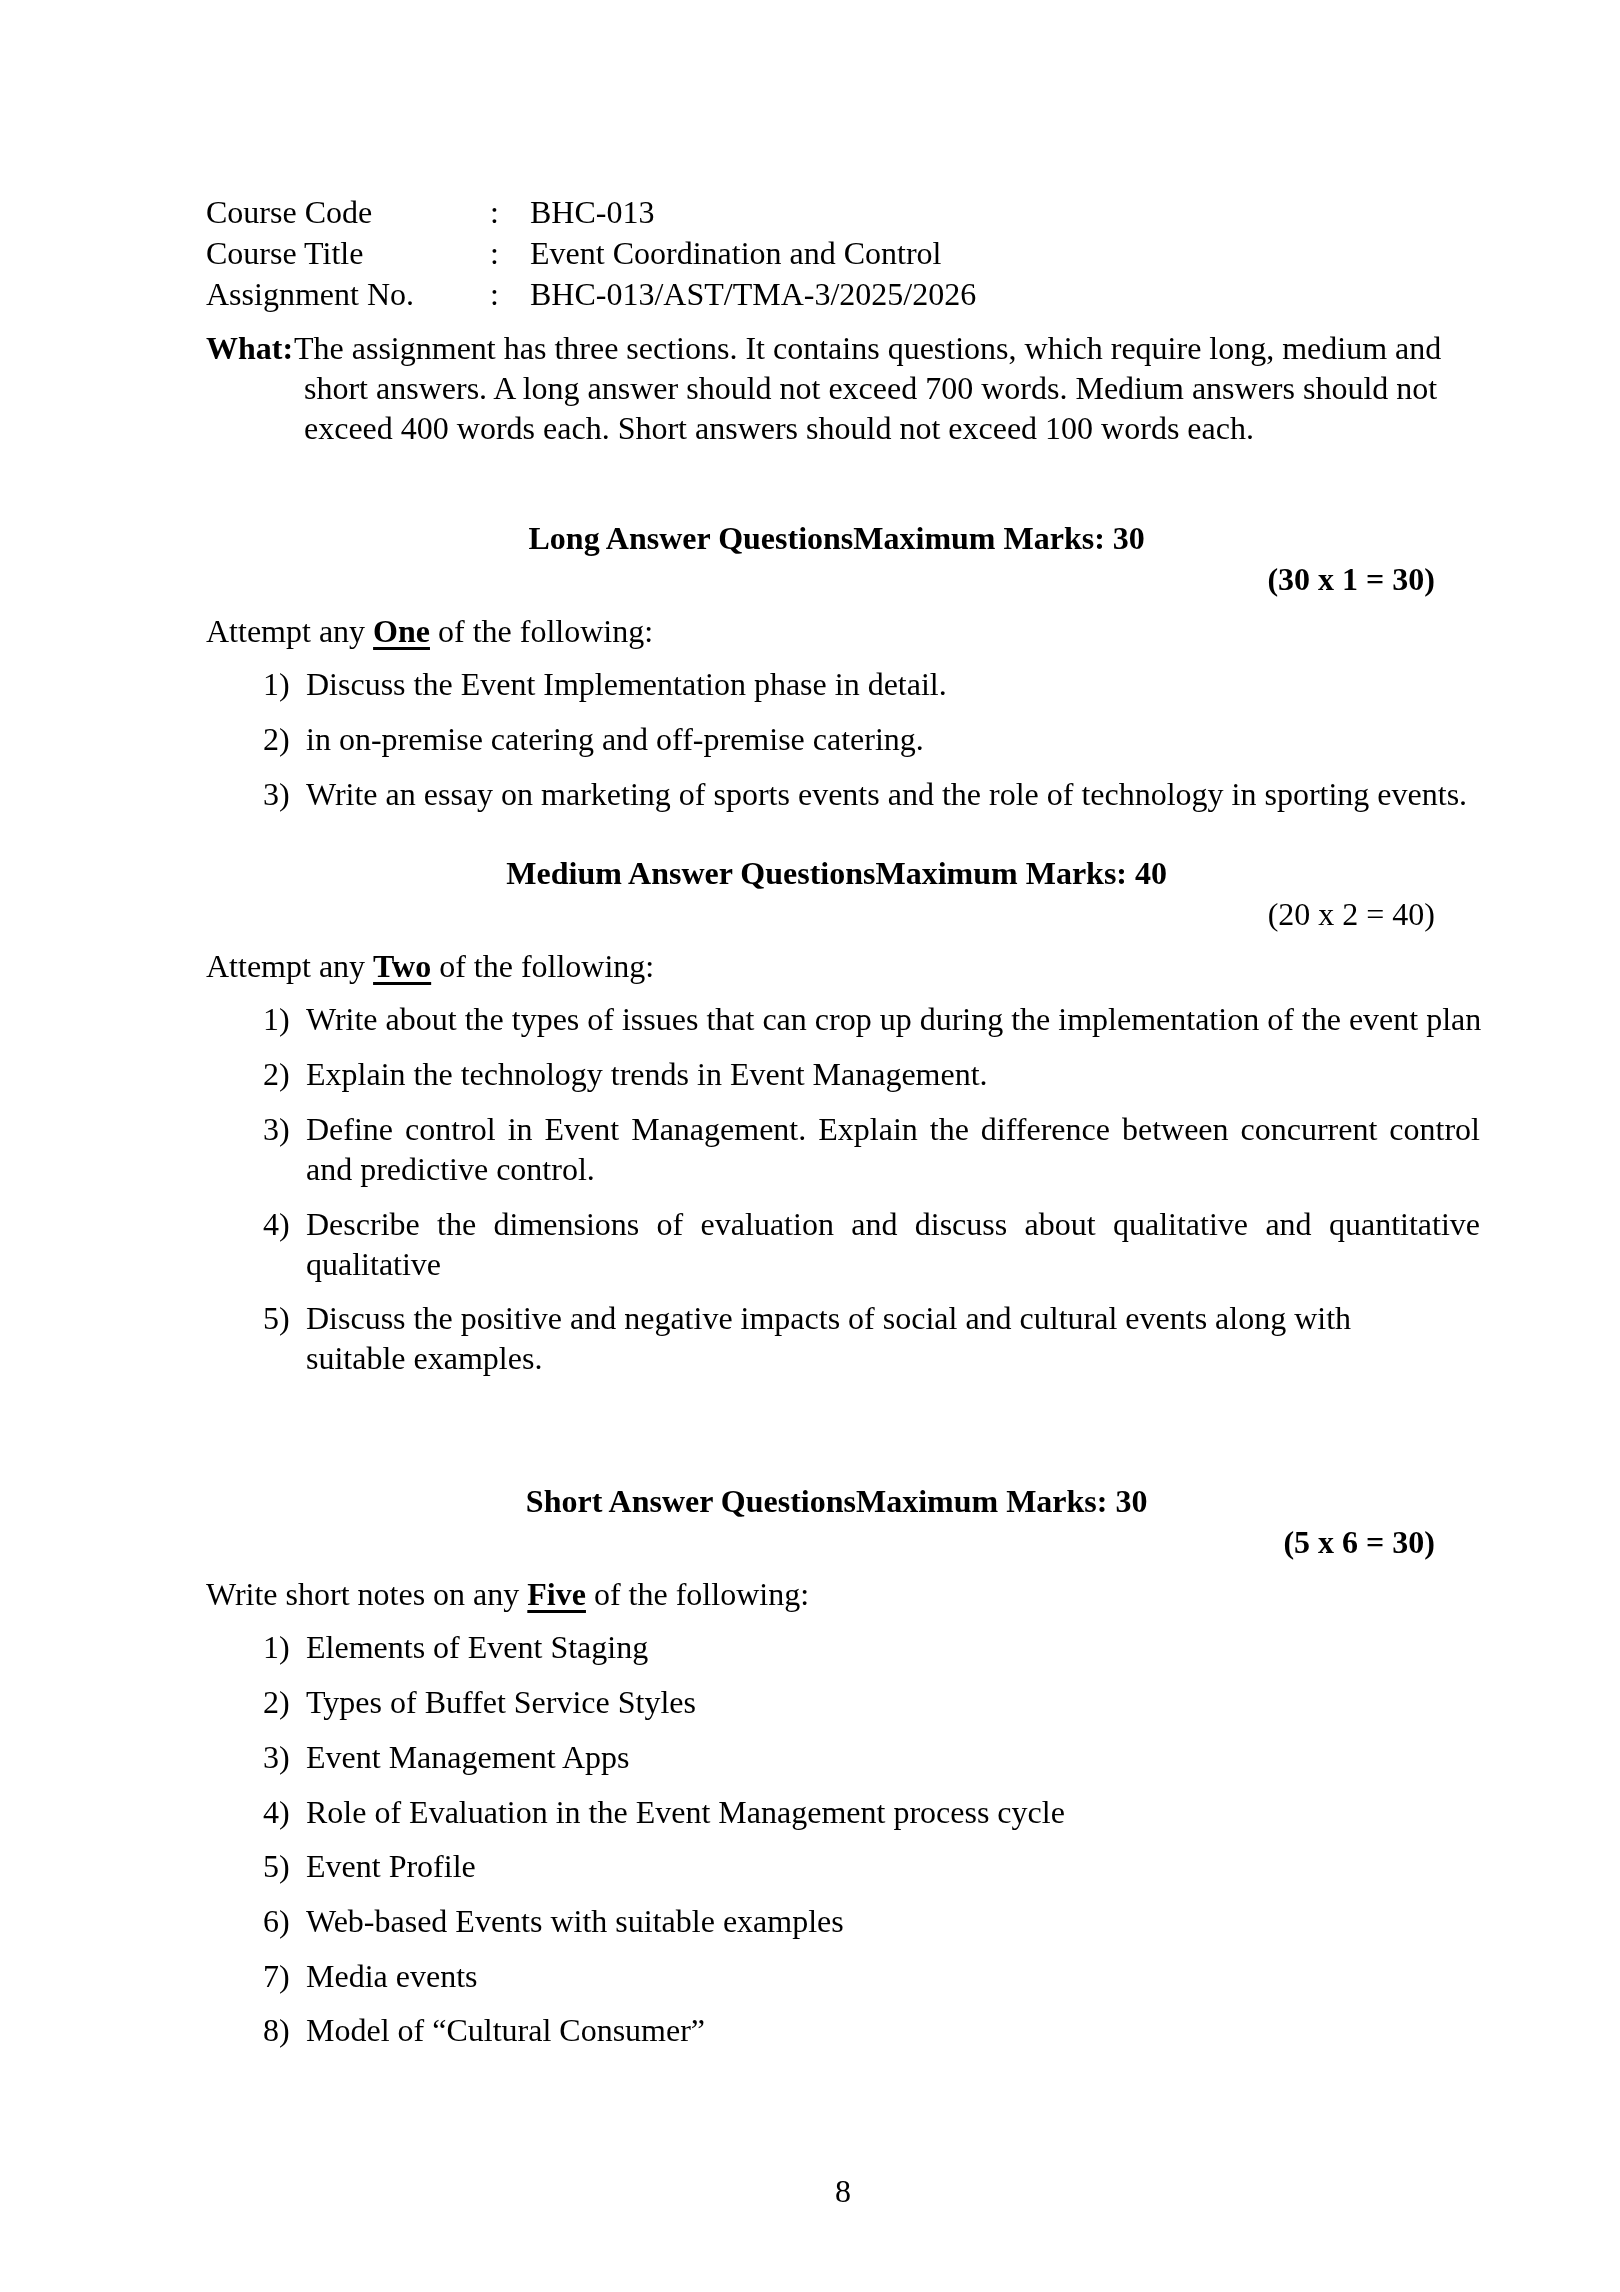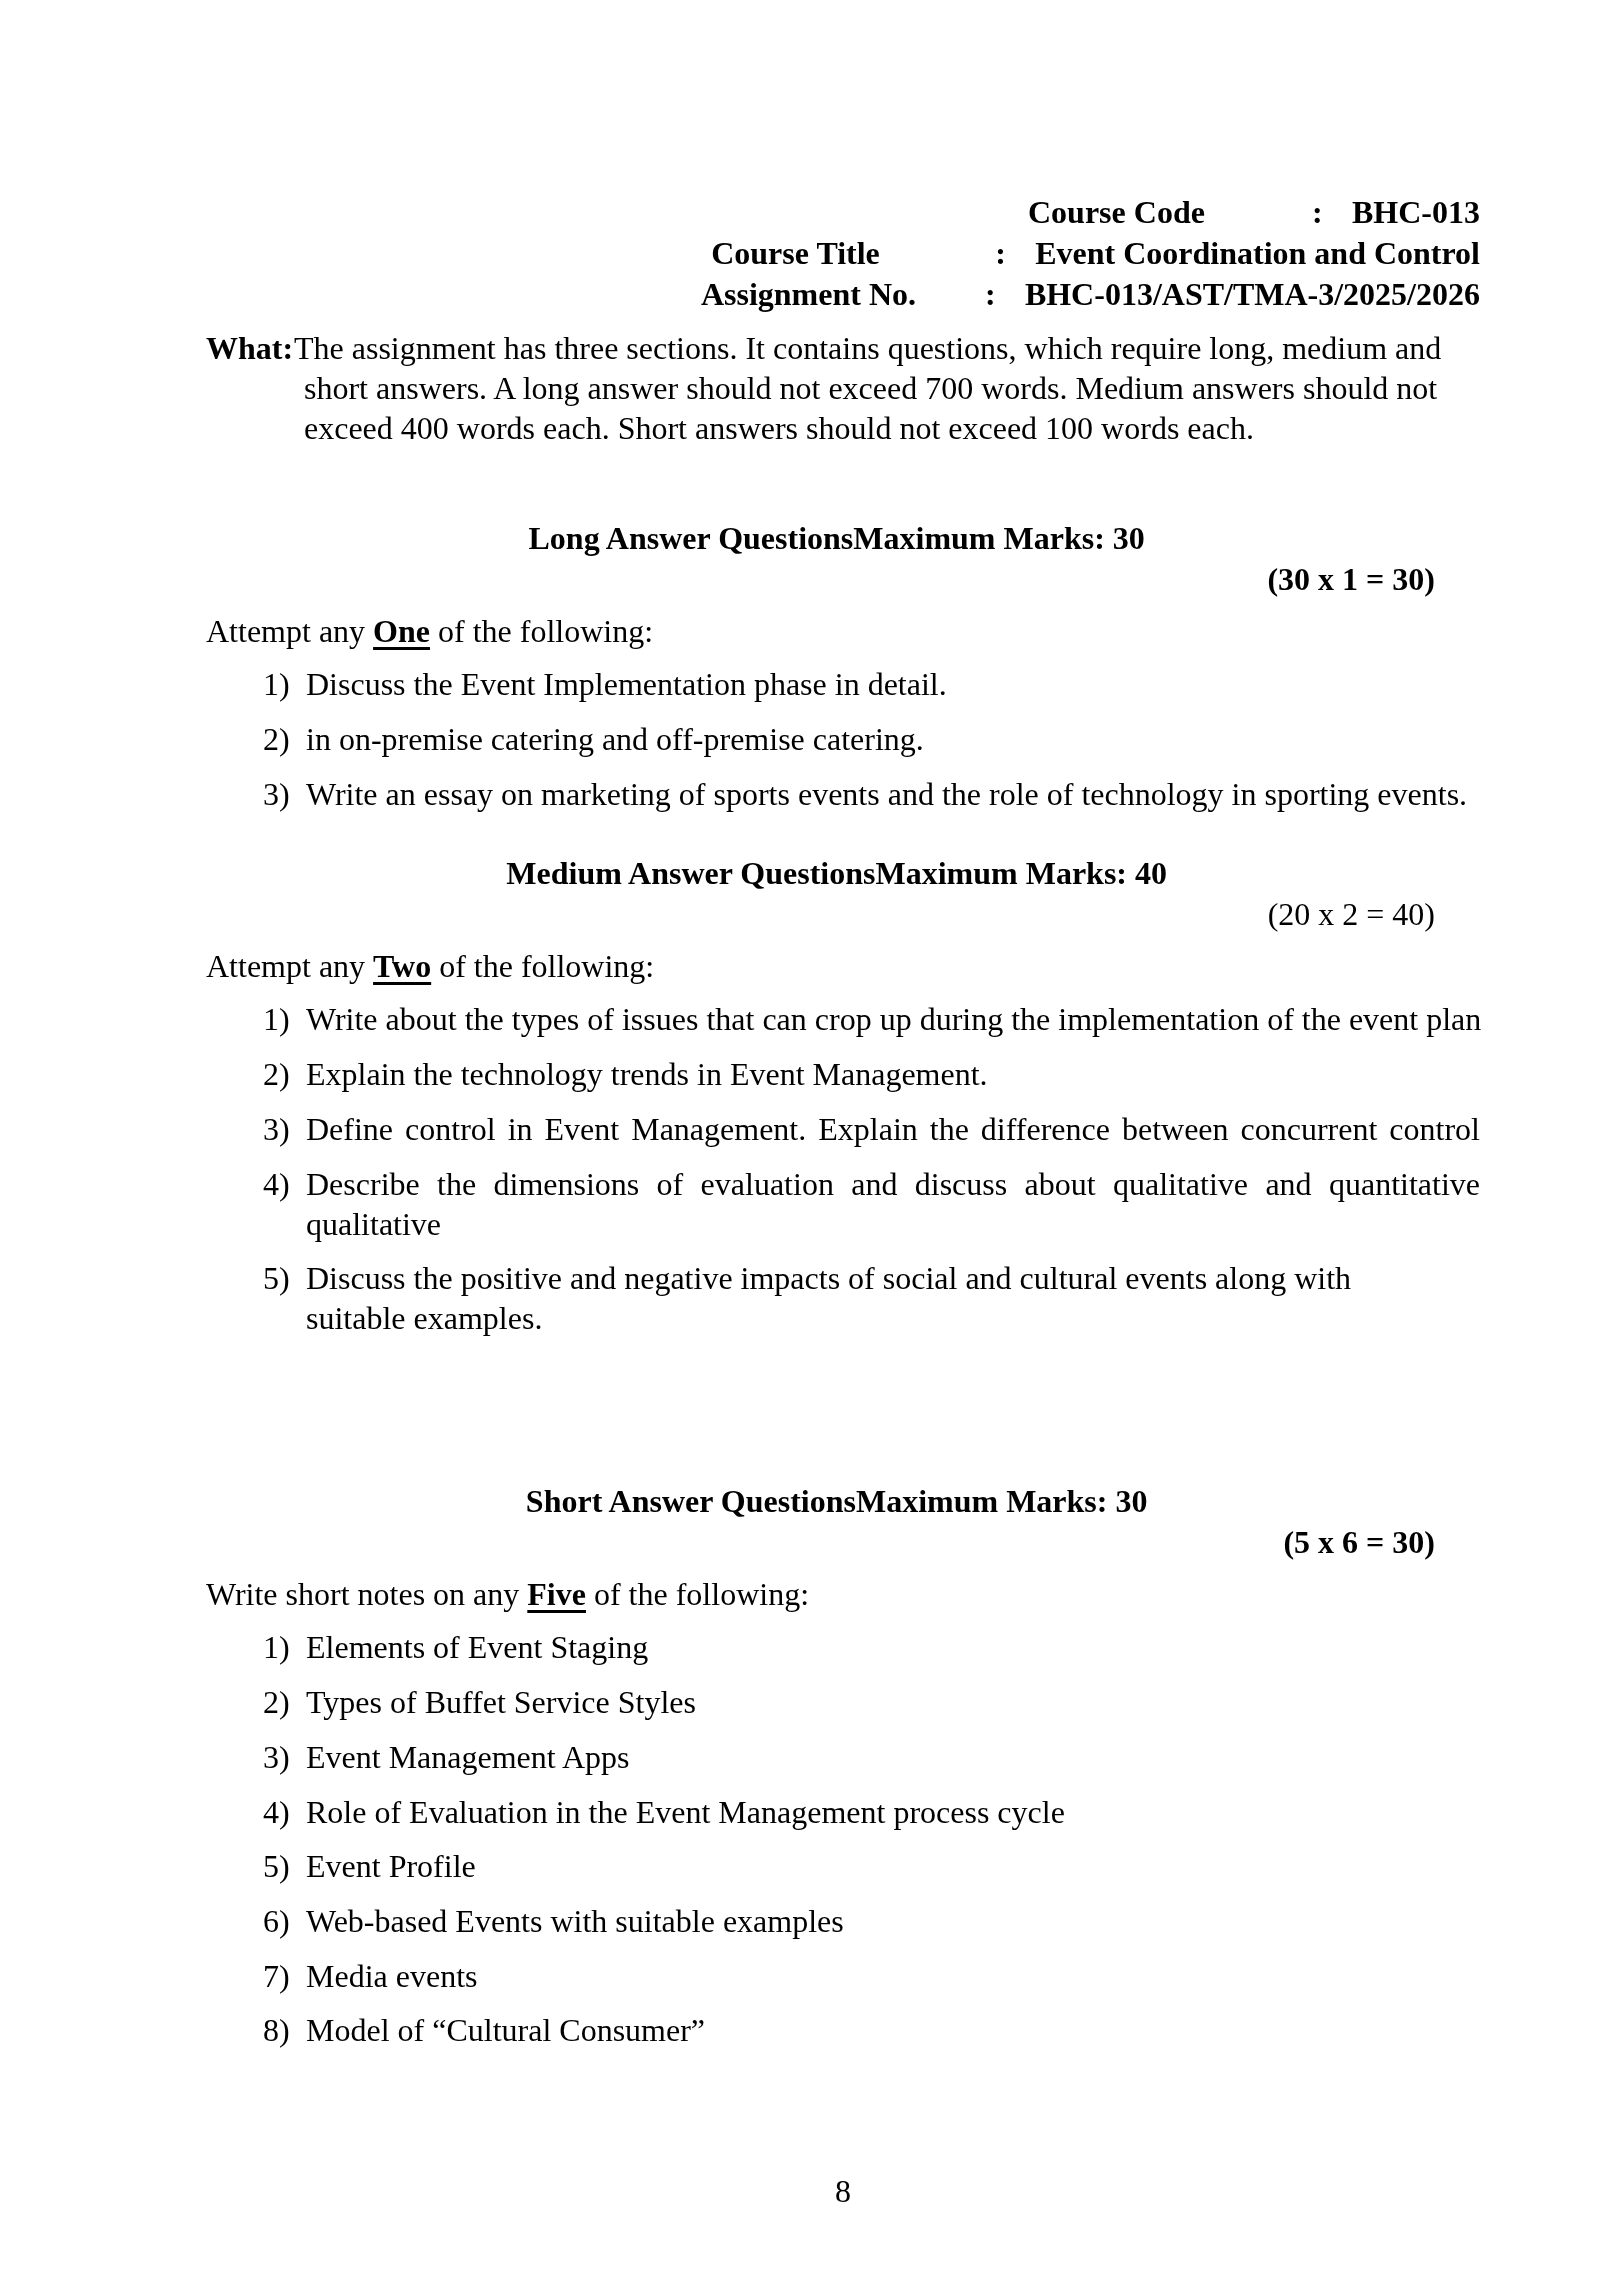--- a/index.html
+++ b/index.html
@@ -11,21 +11,21 @@
     font-family: "Liberation Serif", "DejaVu Serif", serif;
     font-size: 32px;
     line-height: 40px;
     color: #000000;
     overflow: hidden;
   }
   .abs { position: absolute; left: 206px; width: 1274px; }
 
   
   #header { top: 192px; line-height: 41px; }
-  .hrow { display: flex; font-weight: bold; justify-content: flex-end; }
+  .hrow { display: flex; font-weight: normal; }
   .hlabel { width: 284px; flex: 0 0 284px; }
   .hsep { width: 40px; flex: 0 0 40px; }
 
   
   #note { top: 328px; }
   .note-label { font-weight: bold; display: inline-block; width: 88px; }
   .note-indent { margin-left: 98px; }
   .nowrap { white-space: nowrap; }
 
   
@@ -138,20 +138,21 @@
       <div class="qitem">
         <span class="qnum">2)</span>
         <div class="qtext">
           <div class="qline">Explain the technology trends in Event Management.</div>
         </div>
       </div>
       <div class="qitem">
         <span class="qnum">3)</span>
         <div class="qtext">
           <div class="qline stretch">Define control in Event Management. Explain the difference between concurrent control</div>
+          <div class="qline">and predictive control.</div>
         </div>
       </div>
       <div class="qitem">
         <span class="qnum">4)</span>
         <div class="qtext">
           <div class="qline stretch">Describe the dimensions of evaluation and discuss about qualitative and quantitative</div>
           <div class="qline">qualitative</div>
         </div>
       </div>
       <div class="qitem">

